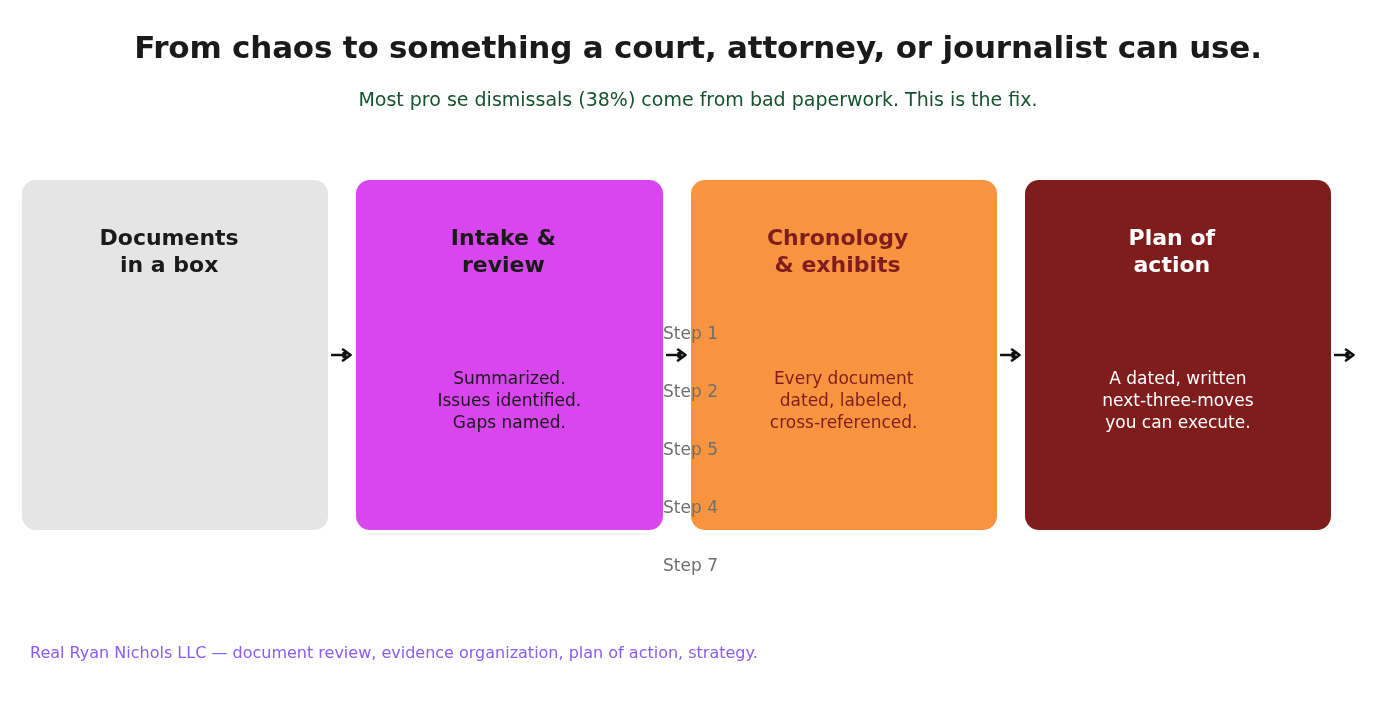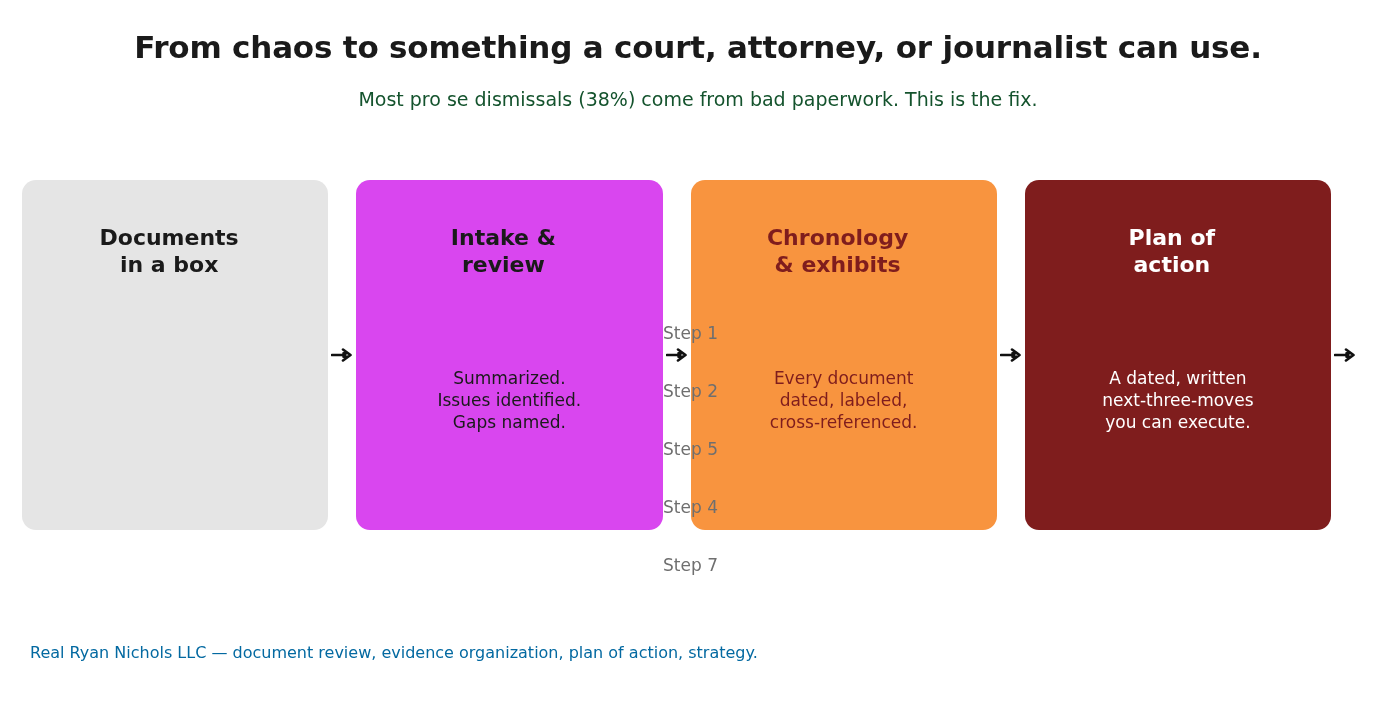--- a/index.html
+++ b/index.html
@@ -125,21 +125,21 @@
   .step-gap {
     flex: 0 0 28px;
   }
 
   
   .footer {
     position: absolute;
     left: 30px;
     top: 642px;
     font-size: 16px;
-    color: #0369a1;
+    color: #8b5cf6;
     line-height: 22px;
   }
 </style>
 </head>
 <body style="background: rgb(255, 255, 255);">
 
 <div class="page">
 
   <div class="header">
     <h1 class="title">From chaos to something a court, attorney, or journalist can use.</h1>

